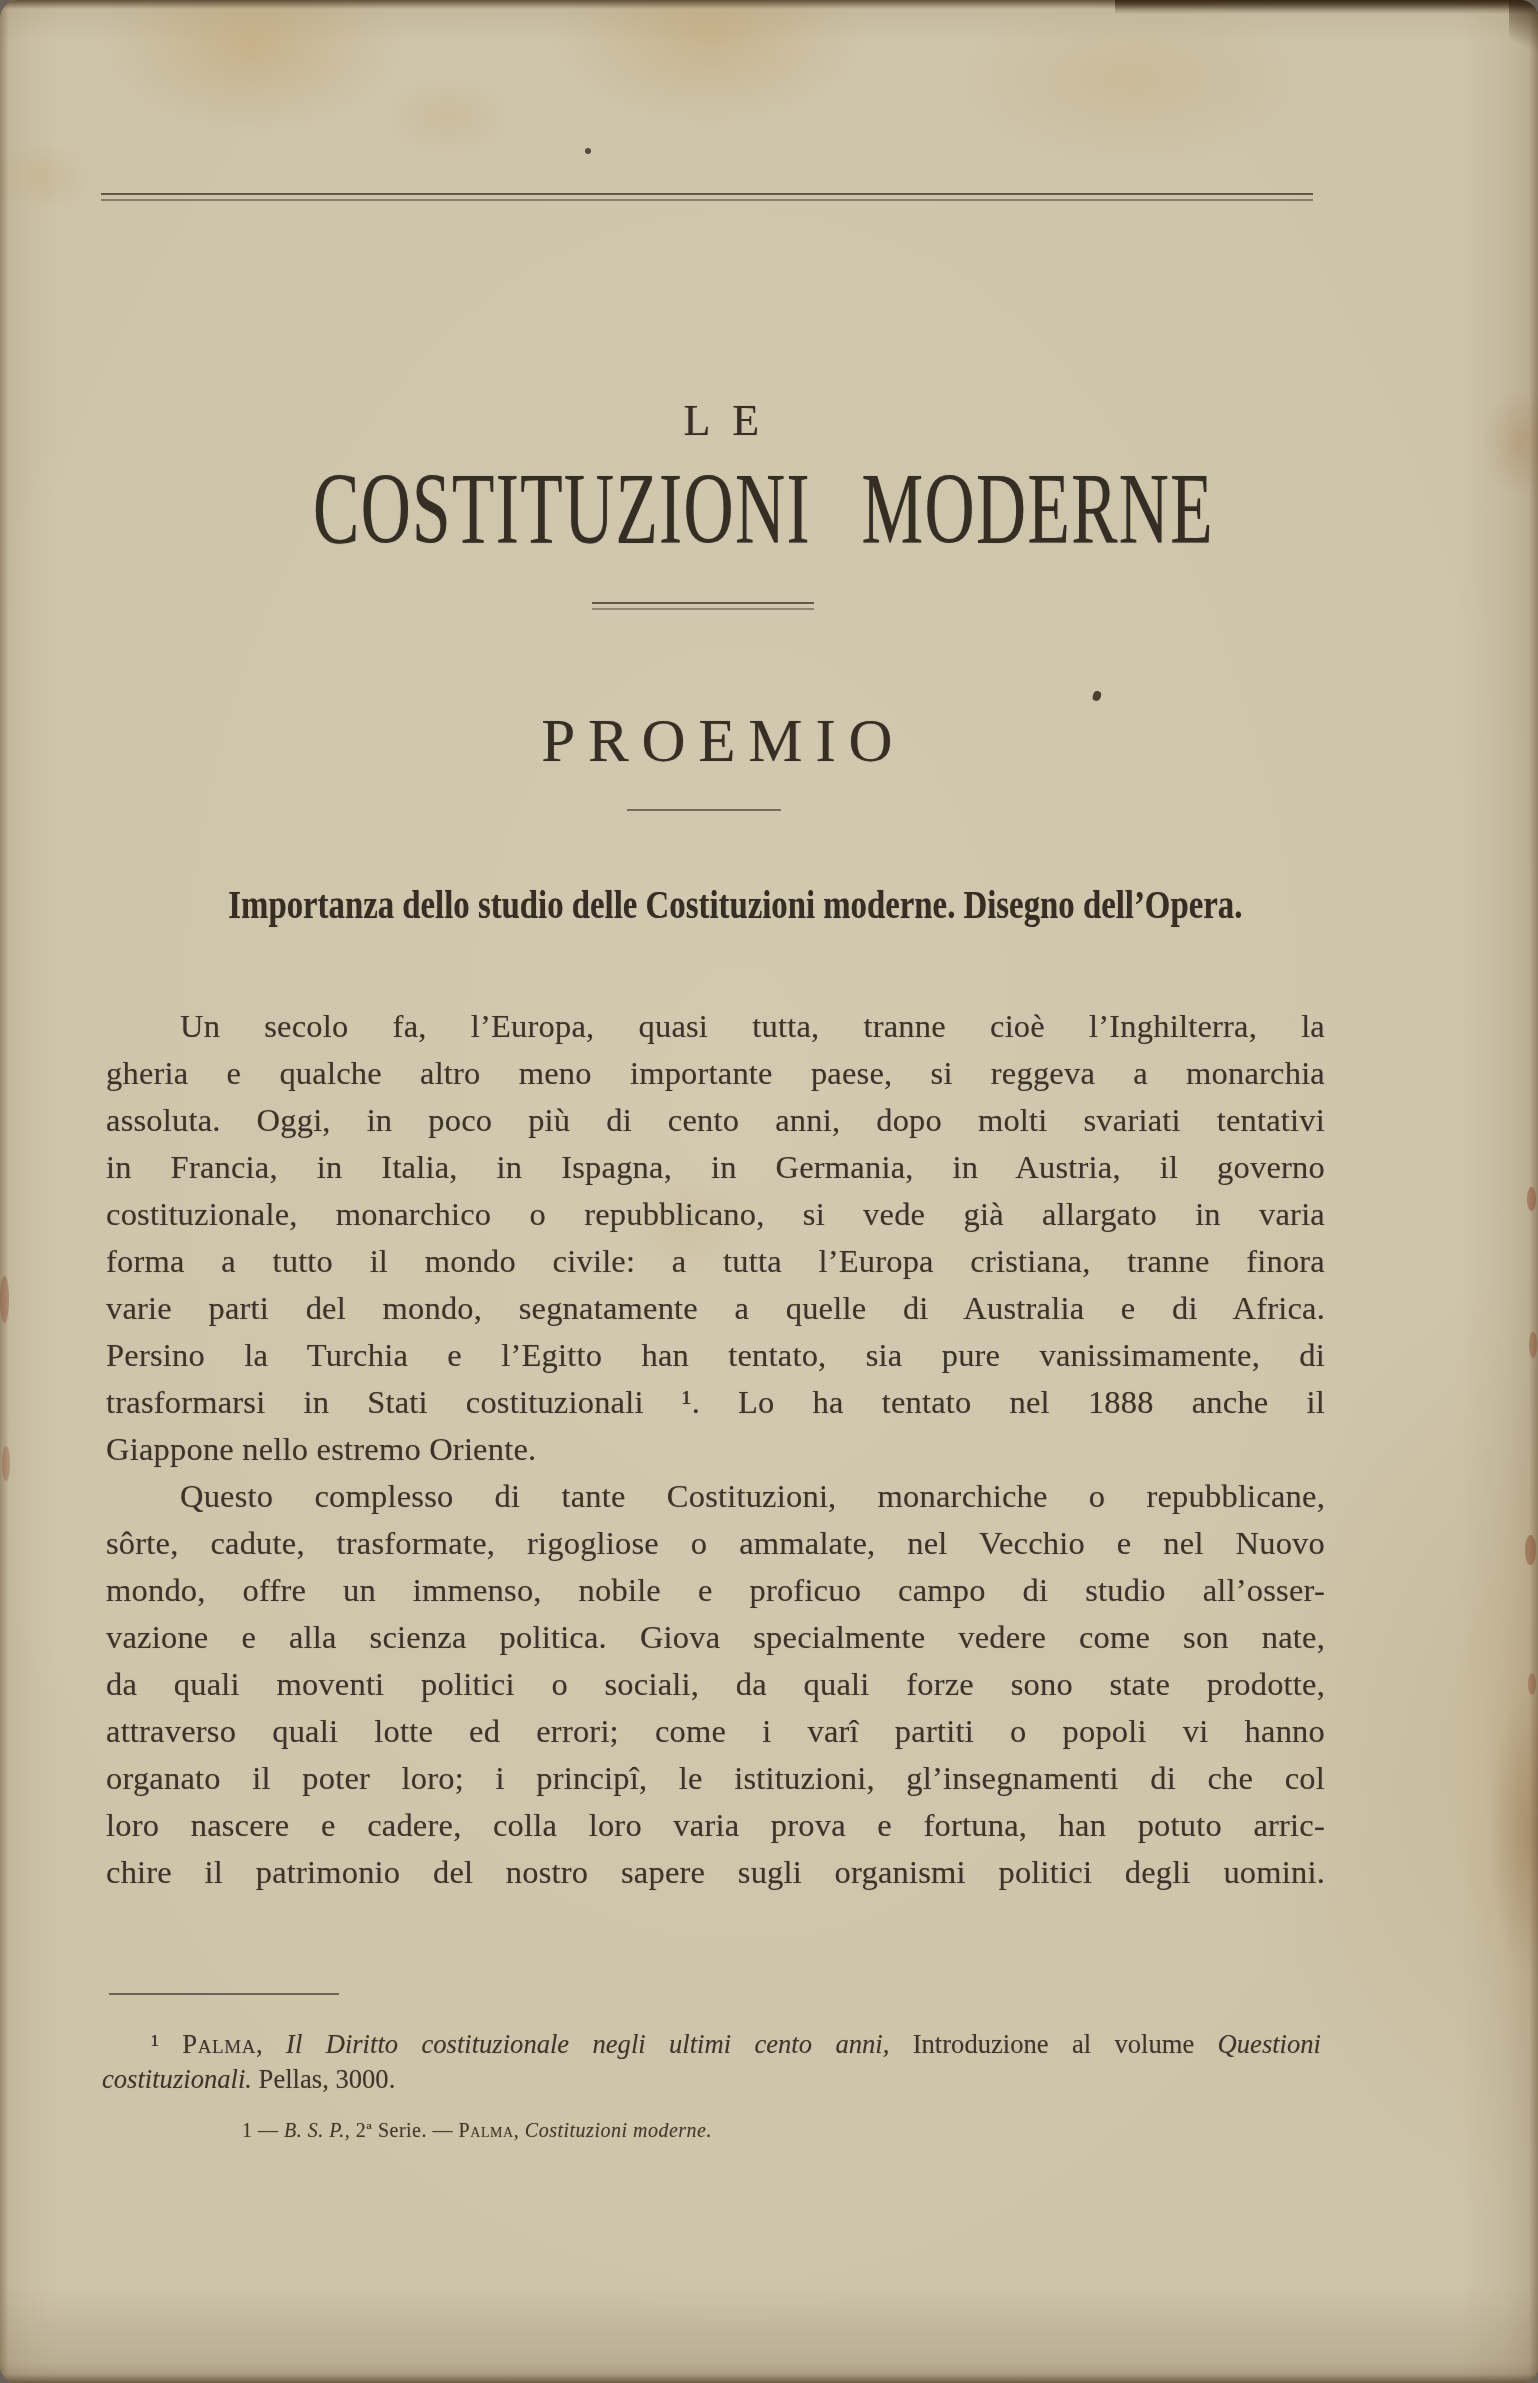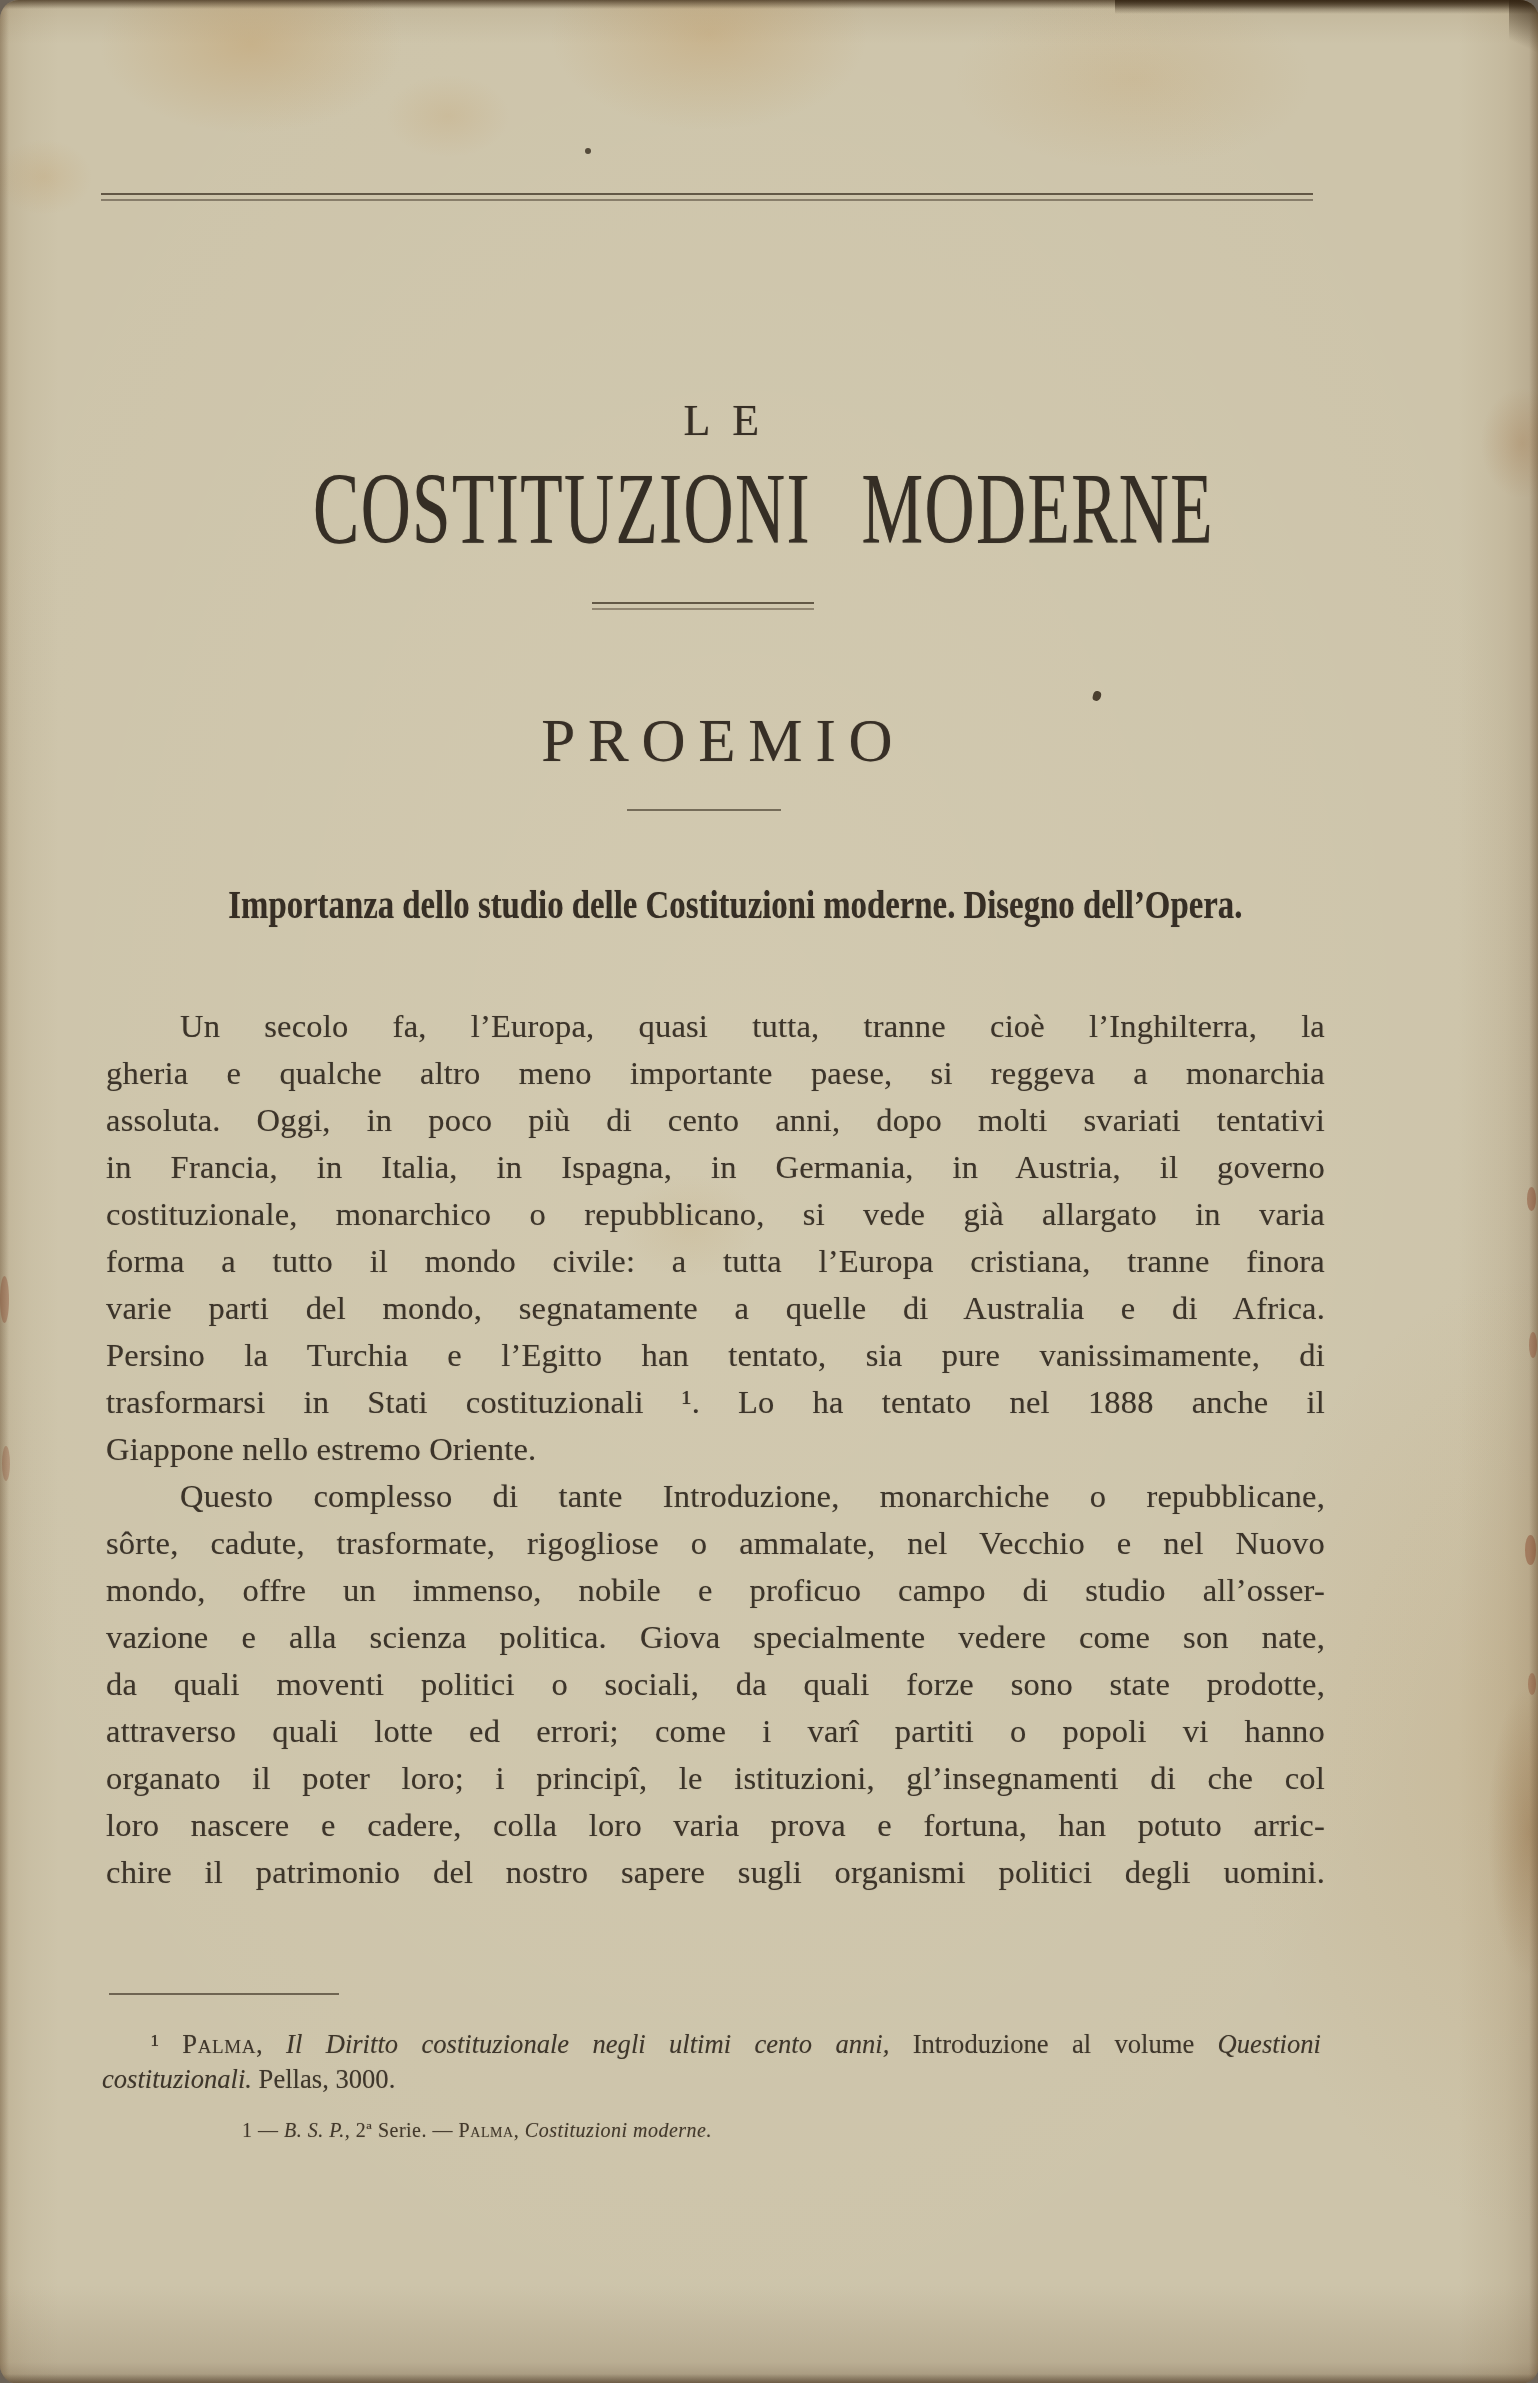--- a/index.html
+++ b/index.html
@@ -116,21 +116,21 @@
       <div class="bline indent">Un secolo fa, l’Europa, quasi tutta, tranne cioè l’Inghilterra, la</div>
       <div class="bline">gheria e qualche altro meno importante paese, si reggeva a monarchia</div>
       <div class="bline">assoluta. Oggi, in poco più di cento anni, dopo molti svariati tentativi</div>
       <div class="bline">in Francia, in Italia, in Ispagna, in Germania, in Austria, il governo</div>
       <div class="bline">costituzionale, monarchico o repubblicano, si vede già allargato in varia</div>
       <div class="bline">forma a tutto il mondo civile: a tutta l’Europa cristiana, tranne finora</div>
       <div class="bline">varie parti del mondo, segnatamente a quelle di Australia e di Africa.</div>
       <div class="bline">Persino la Turchia e l’Egitto han tentato, sia pure vanissimamente, di</div>
       <div class="bline">trasformarsi in Stati costituzionali ¹. Lo ha tentato nel 1888 anche il</div>
       <div class="bline last">Giappone nello estremo Oriente.</div>
-      <div class="bline indent">Questo complesso di tante Introduzione, monarchiche o repubblicane,</div>
+      <div class="bline indent">Questo complesso di tante Costituzioni, monarchiche o repubblicane,</div>
       <div class="bline">sôrte, cadute, trasformate, rigogliose o ammalate, nel Vecchio e nel Nuovo</div>
       <div class="bline">mondo, offre un immenso, nobile e proficuo campo di studio all’osser-</div>
       <div class="bline">vazione e alla scienza politica. Giova specialmente vedere come son nate,</div>
       <div class="bline">da quali moventi politici o sociali, da quali forze sono state prodotte,</div>
       <div class="bline">attraverso quali lotte ed errori; come i varî partiti o popoli vi hanno</div>
       <div class="bline">organato il poter loro; i principî, le istituzioni, gl’insegnamenti di che col</div>
       <div class="bline">loro nascere e cadere, colla loro varia prova e fortuna, han potuto arric-</div>
       <div class="bline">chire il patrimonio del nostro sapere sugli organismi politici degli uomini.</div>
     </div>
 

